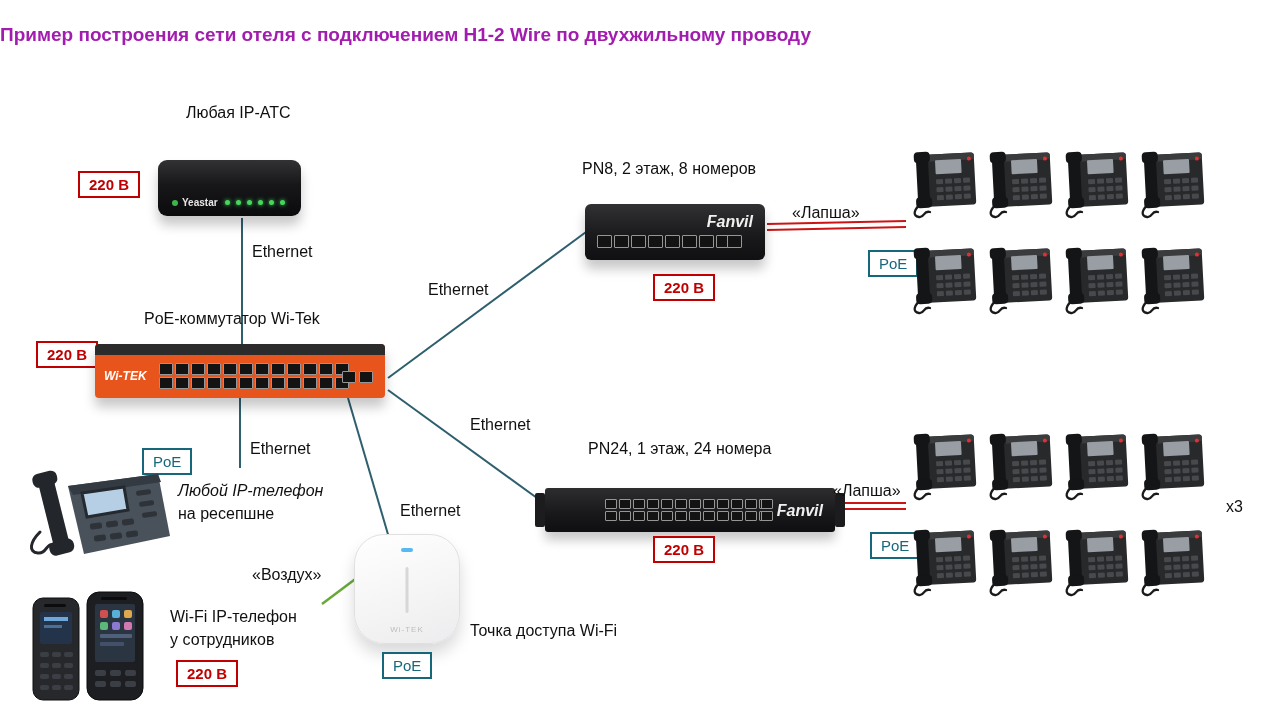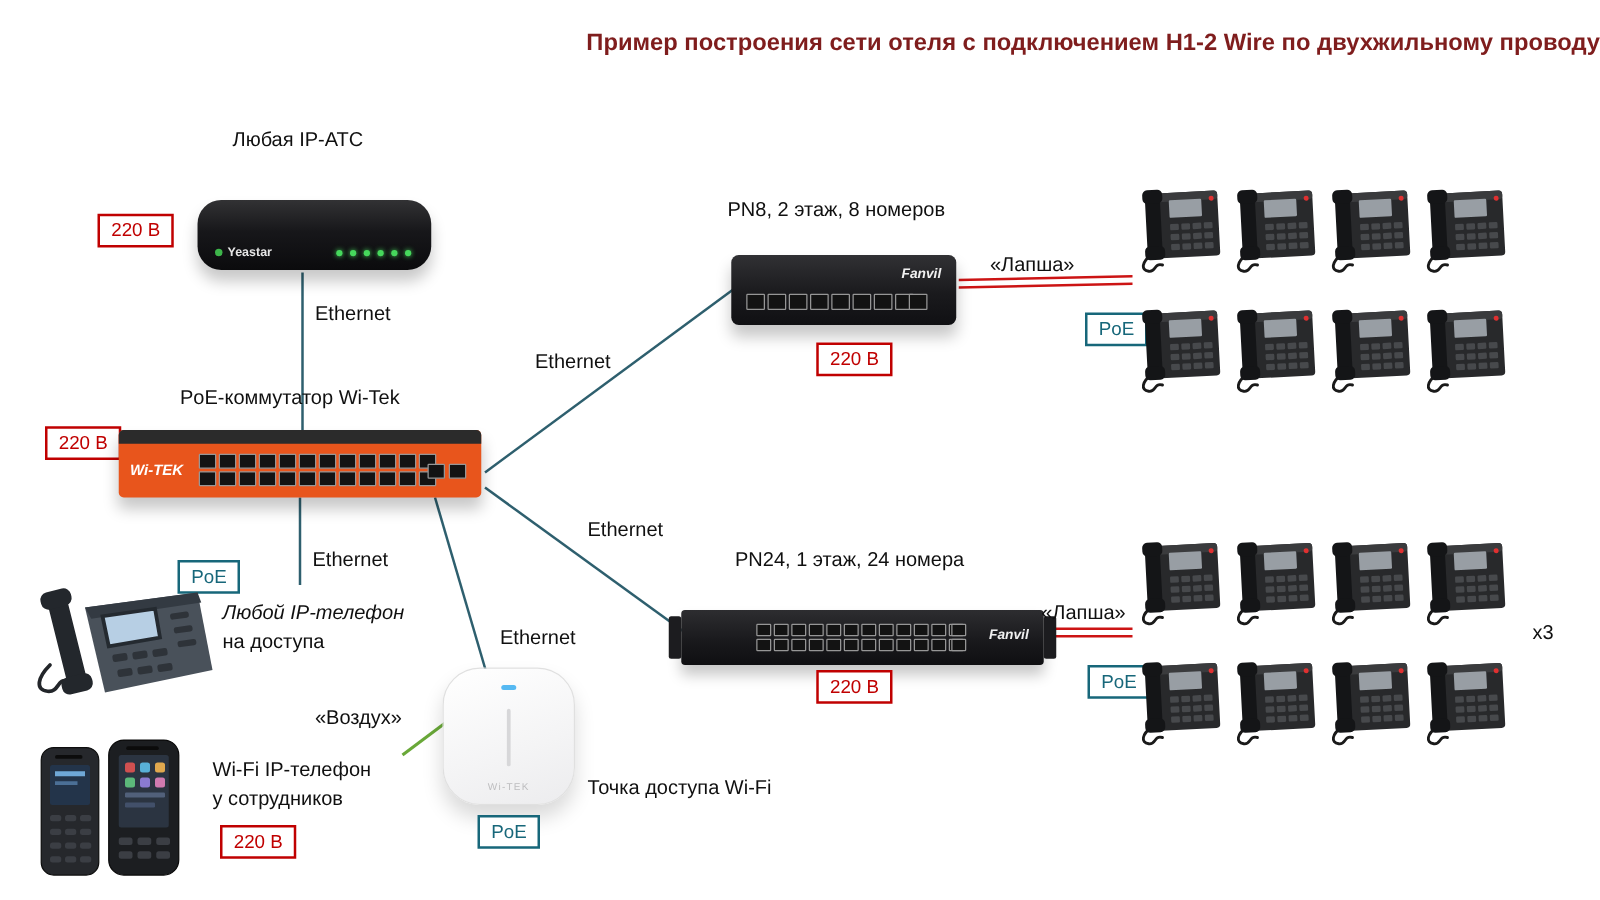--- a/index.html
+++ b/index.html
@@ -1,55 +1,55 @@
 <!DOCTYPE html>
 <html style="--ethernet-line: #2e5f6e; --lapsha-line: #cc1414; --vozduh-line: #69a838; --power-badge: #c00000; --poe-badge: #17677a; --switch-orange: #e8551c;"><head>
 <meta charset="utf-8">
 <style>
   html,body{margin:0;padding:0;background:#fff;}
   .canvas{position:relative;width:1280px;height:720px;background:#fff;overflow:hidden;
           font-family:"Liberation Sans",sans-serif;color:#101010;}
   .abs{position:absolute;}
-  .title{position:absolute;top:24px;left:0;width:100%;text-align:right;
-         font-size:19px;font-weight:bold;color:#7f1d1d;}
+  .title{position:absolute;top:24px;left:0;width:100%;text-align:left;
+         font-size:19px;font-weight:bold;color:#a21caf;}
   .txt{position:absolute;font-size:16px;color:#101010;white-space:nowrap;}
   .badge{position:absolute;display:inline-block;background:#fff;padding:2px 9px;
          font-size:15px;line-height:19px;white-space:nowrap;}
-  .badge.power{border:2px solid var(--power-badge);color:var(--power-badge);font-weight:normal;}
+  .badge.power{border:2px solid var(--power-badge);color:var(--power-badge);font-weight:bold;}
   .badge.poe{border:2px solid var(--poe-badge);color:var(--poe-badge);}
   
   .wires{position:absolute;left:0;top:0;pointer-events:none;}
   .wires .eth{stroke:var(--ethernet-line);stroke-width:2;}
   .wires .red{stroke:var(--lapsha-line);stroke-width:2;}
   .wires .green{stroke:var(--vozduh-line);stroke-width:2.5;}
   
   .port{display:block;background:#131313;border:1px solid #969696;border-radius:1px;}
   
-  .pbx{position:absolute;width:187px;height:56px;border-radius:19px;
+  .pbx{position:absolute;width:143px;height:56px;border-radius:9px;
        background:linear-gradient(180deg,#323234 0%,#17171a 45%,#0b0b0d 100%);
        box-shadow:0 9px 12px rgba(0,0,0,.22);}
   .pbx-brand{position:absolute;left:14px;bottom:8px;color:#e6e6e6;font-size:10px;font-weight:bold;}
   .pbx-brand::before{content:"";display:inline-block;width:6px;height:6px;border-radius:50%;
        background:#3db54a;margin-right:4px;}
   .pbx-leds{position:absolute;right:16px;bottom:11px;display:flex;gap:6px;}
   .led{width:5px;height:5px;border-radius:50%;background:#46d85c;box-shadow:0 0 4px #46d85c;}
   
   .wtk{position:absolute;width:290px;height:54px;background:var(--switch-orange);
        border-radius:4px;box-shadow:0 9px 12px rgba(0,0,0,.22);}
   .wtk-top{position:absolute;left:0;top:0;right:0;height:11px;background:#2b2b2b;border-radius:4px 4px 0 0;}
   .wtk-brand{position:absolute;left:9px;top:25px;color:#fff;font-weight:bold;font-style:italic;font-size:12px;}
   .wtk-ports{position:absolute;left:64px;top:19px;display:grid;gap:2px;}
   .wtk-ports .port{width:12px;height:10px;}
   .wtk-sfp{position:absolute;right:12px;top:27px;display:grid;gap:3px;}
   .wtk-sfp .port{width:12px;height:10px;}
   
   .pn8{position:absolute;width:180px;height:56px;border-radius:6px;
        background:linear-gradient(180deg,#313134 0%,#1a1a1d 55%,#101013 100%);
        box-shadow:0 9px 12px rgba(0,0,0,.22);}
-  .fanvil{color:#f0f0f0;font-size:11px;font-weight:bold;font-style:italic;}
+  .fanvil{color:#f0f0f0;font-size:16px;font-weight:bold;font-style:italic;}
   .pn8 .fanvil{position:absolute;right:12px;top:9px;}
   .pn8-ports{position:absolute;left:12px;bottom:12px;display:grid;gap:2px;}
   .pn8-ports .port{width:13px;height:11px;}
   .pn8-uplink{position:absolute;left:142px;bottom:12px;display:grid;gap:2px;}
   .pn8-uplink .port{width:13px;height:11px;}
   
   .pn24{position:absolute;width:290px;height:44px;border-radius:3px;
         background:linear-gradient(180deg,#2d2d30 0%,#18181b 60%,#0f0f12 100%);
         box-shadow:0 8px 11px rgba(0,0,0,.22);}
   .ear{position:absolute;width:10px;height:34px;top:5px;background:#1c1c1f;border-radius:2px;}
@@ -169,21 +169,21 @@
         <rect x="122" y="60" width="15" height="5" rx="2" transform="rotate(-8 129 62)"></rect>
       </g>
       <g transform="rotate(-14 34 62)">
         <rect x="26" y="26" width="16" height="72" rx="7" fill="#23272c"></rect>
         <rect x="21" y="19" width="25" height="14" rx="6" fill="#23272c"></rect>
         <rect x="21" y="89" width="25" height="14" rx="6" fill="#23272c"></rect>
       </g>
     </svg>
   </div>
   <span class="txt" style="left:178px;top:482px;font-style:italic;">Любой IP-телефон</span>
-  <span class="txt" style="left:178px;top:505px;">на доступа</span>
+  <span class="txt" style="left:178px;top:505px;">на ресепшне</span>
 
   <span class="txt" style="left:252px;top:566px;">«Воздух»</span>
   <div class="abs" style="left:25px;top:582px;width:135px;height:122px;">
     <svg width="135" height="122" viewBox="0 0 135 122">
       <rect x="8" y="16" width="46" height="102" rx="10" fill="#26282c" stroke="#0e0e0e"></rect>
       <rect x="19" y="22" width="22" height="3" rx="1.5" fill="#0c0c0c"></rect>
       <rect x="15" y="30" width="32" height="32" rx="2" fill="#23344a"></rect>
       <rect x="19" y="35" width="24" height="4" fill="#6fa8d8"></rect>
       <rect x="19" y="43" width="18" height="3" fill="#4b6f96"></rect>
       <g fill="#3b3e44">

